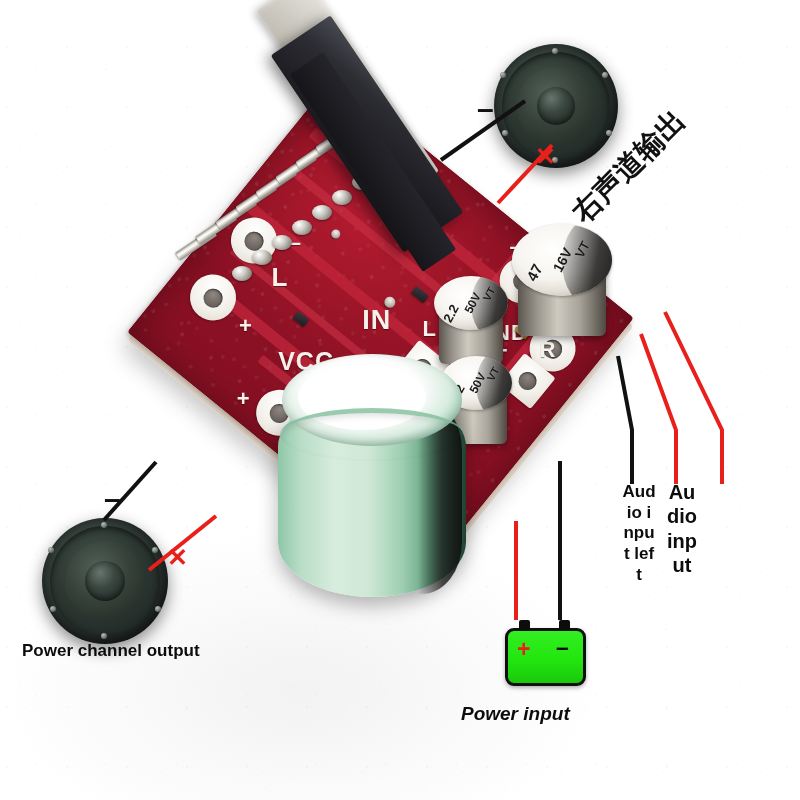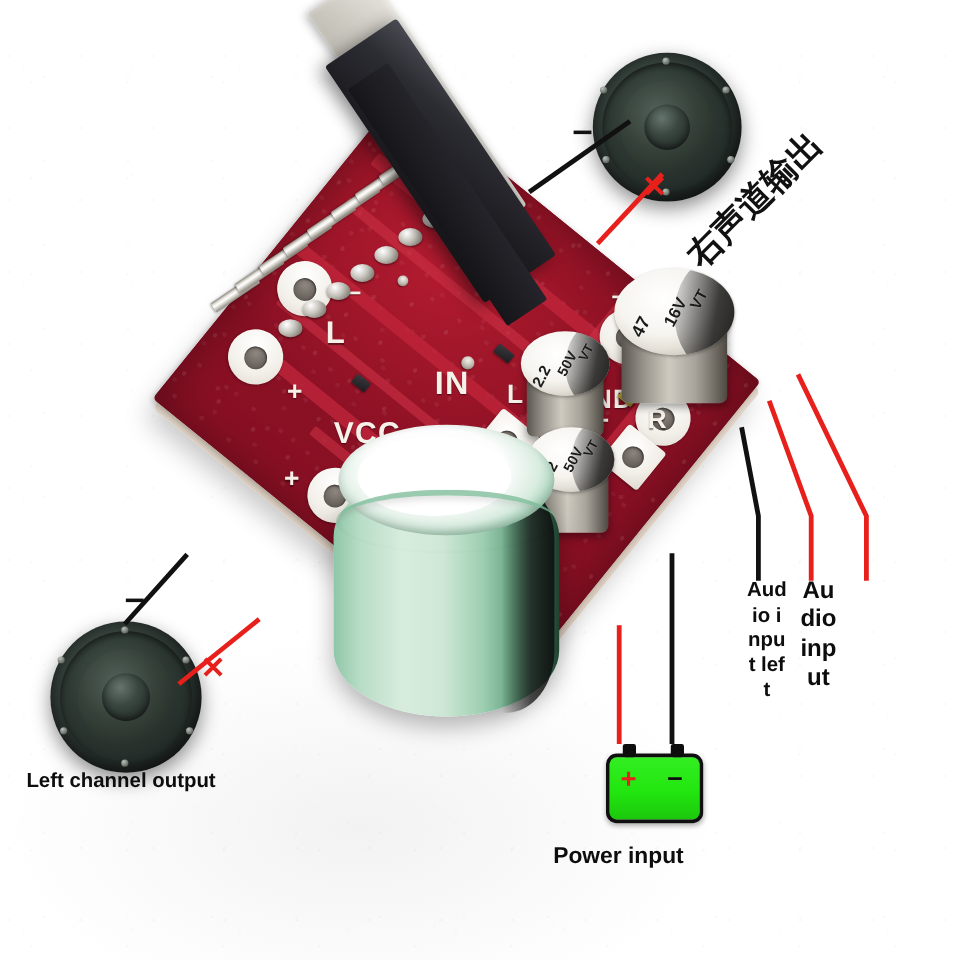--- a/index.html
+++ b/index.html
@@ -468,26 +468,26 @@
   </svg>
 
   <div class="sign minus" style="left:477px;top:94px;font-size:30px;">–</div>
   <div class="sign plus" style="left:535px;top:144px;font-size:25px;">✕</div>
 
   <div class="sign minus" style="left:104px;top:484px;font-size:30px;">–</div>
   <div class="sign plus" style="left:167px;top:545px;font-size:25px;">✕</div>
 
   <div class="cn-label" style="left:578px;top:198px;font-size:29px;transform:rotate(-45deg);">右声道输出</div>
 
-  <div class="big-label" style="left:22px;top:641px;font-size:17px;">Left channel output</div>
+  <div class="big-label" style="left:22px;top:641px;font-size:17px;">Power channel output</div>
 
   <div class="term">
     <div class="lug" style="left:11px;"></div>
     <div class="lug" style="left:51px;"></div>
     <div class="psign" style="left:9px;top:7px;color:#e8201c;">+</div>
     <div class="psign" style="left:48px;top:5px;color:#0d0d0d;">–</div>
   </div>
-  <div class="big-label" style="left:461px;top:703px;font-size:19px;">Power input</div>
+  <div class="big-label" style="left:461px;top:703px;font-size:19px;font-style:italic;">Power input</div>
 
   <div class="txt-col" style="left:666px;top:480px;width:32px;font-size:20px;text-align:center;">Audio input</div>
   <div class="txt-col" style="left:622px;top:482px;width:34px;font-size:17px;text-align:center;">Audio input left</div>
 
 </div>
 
 </body></html>

